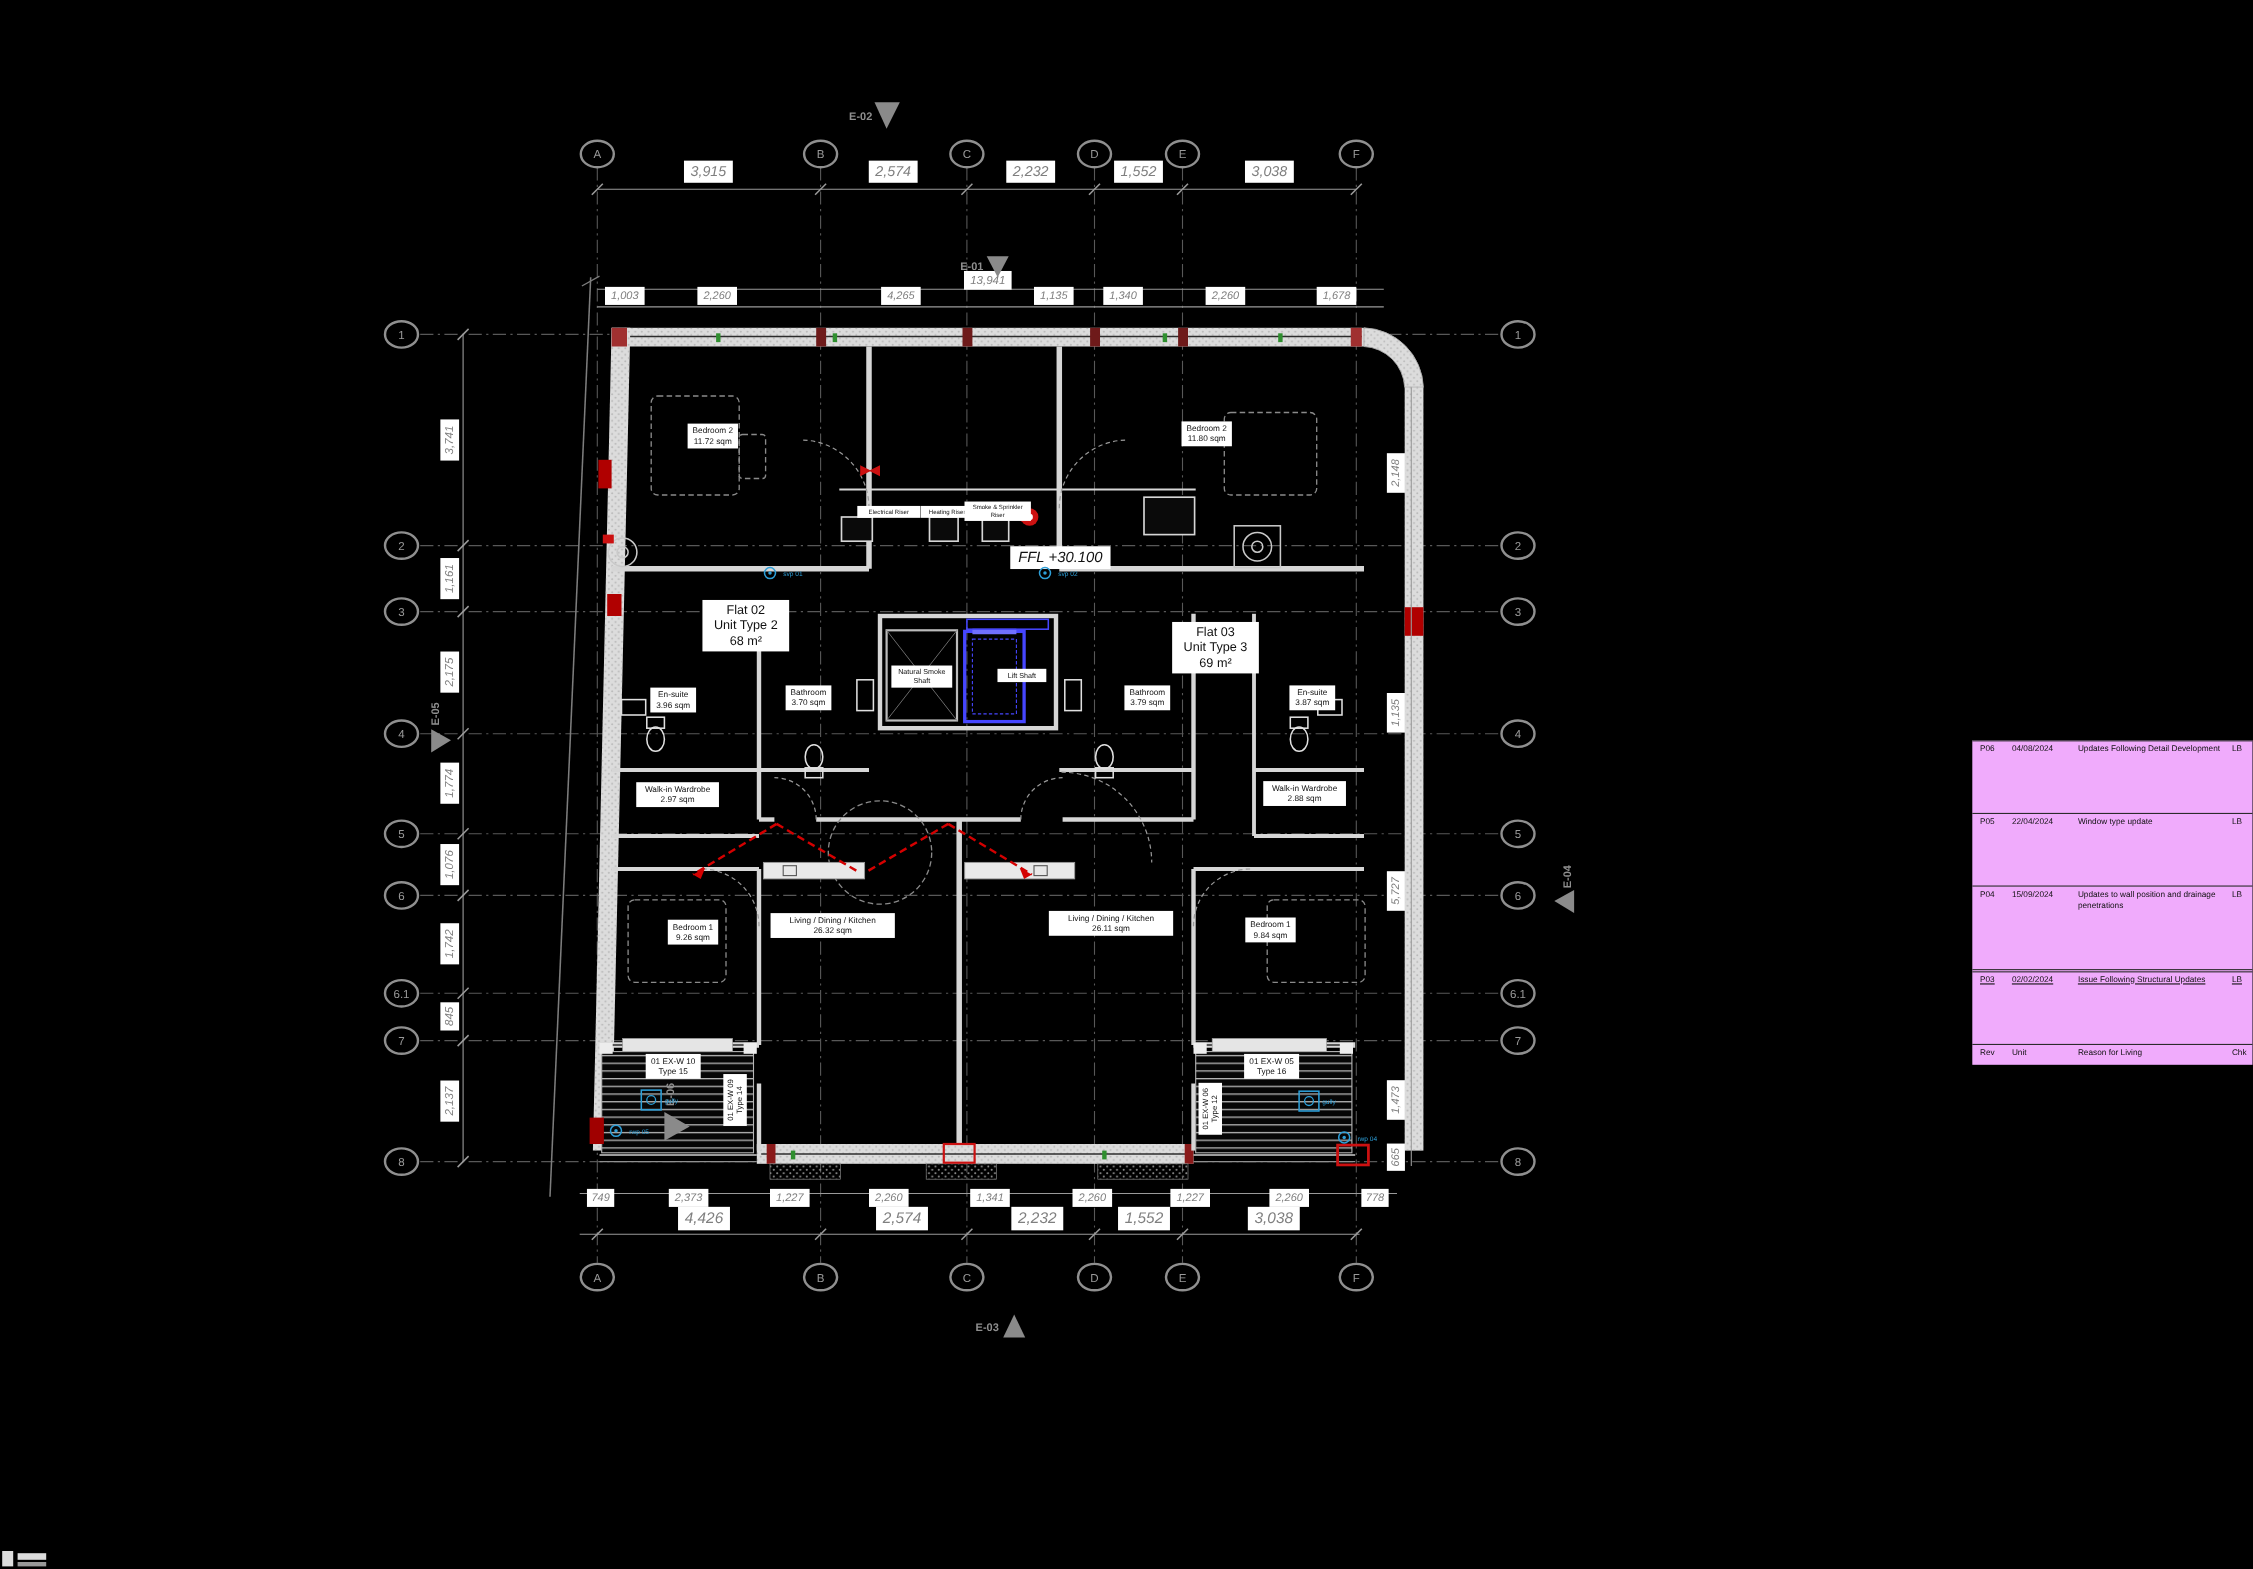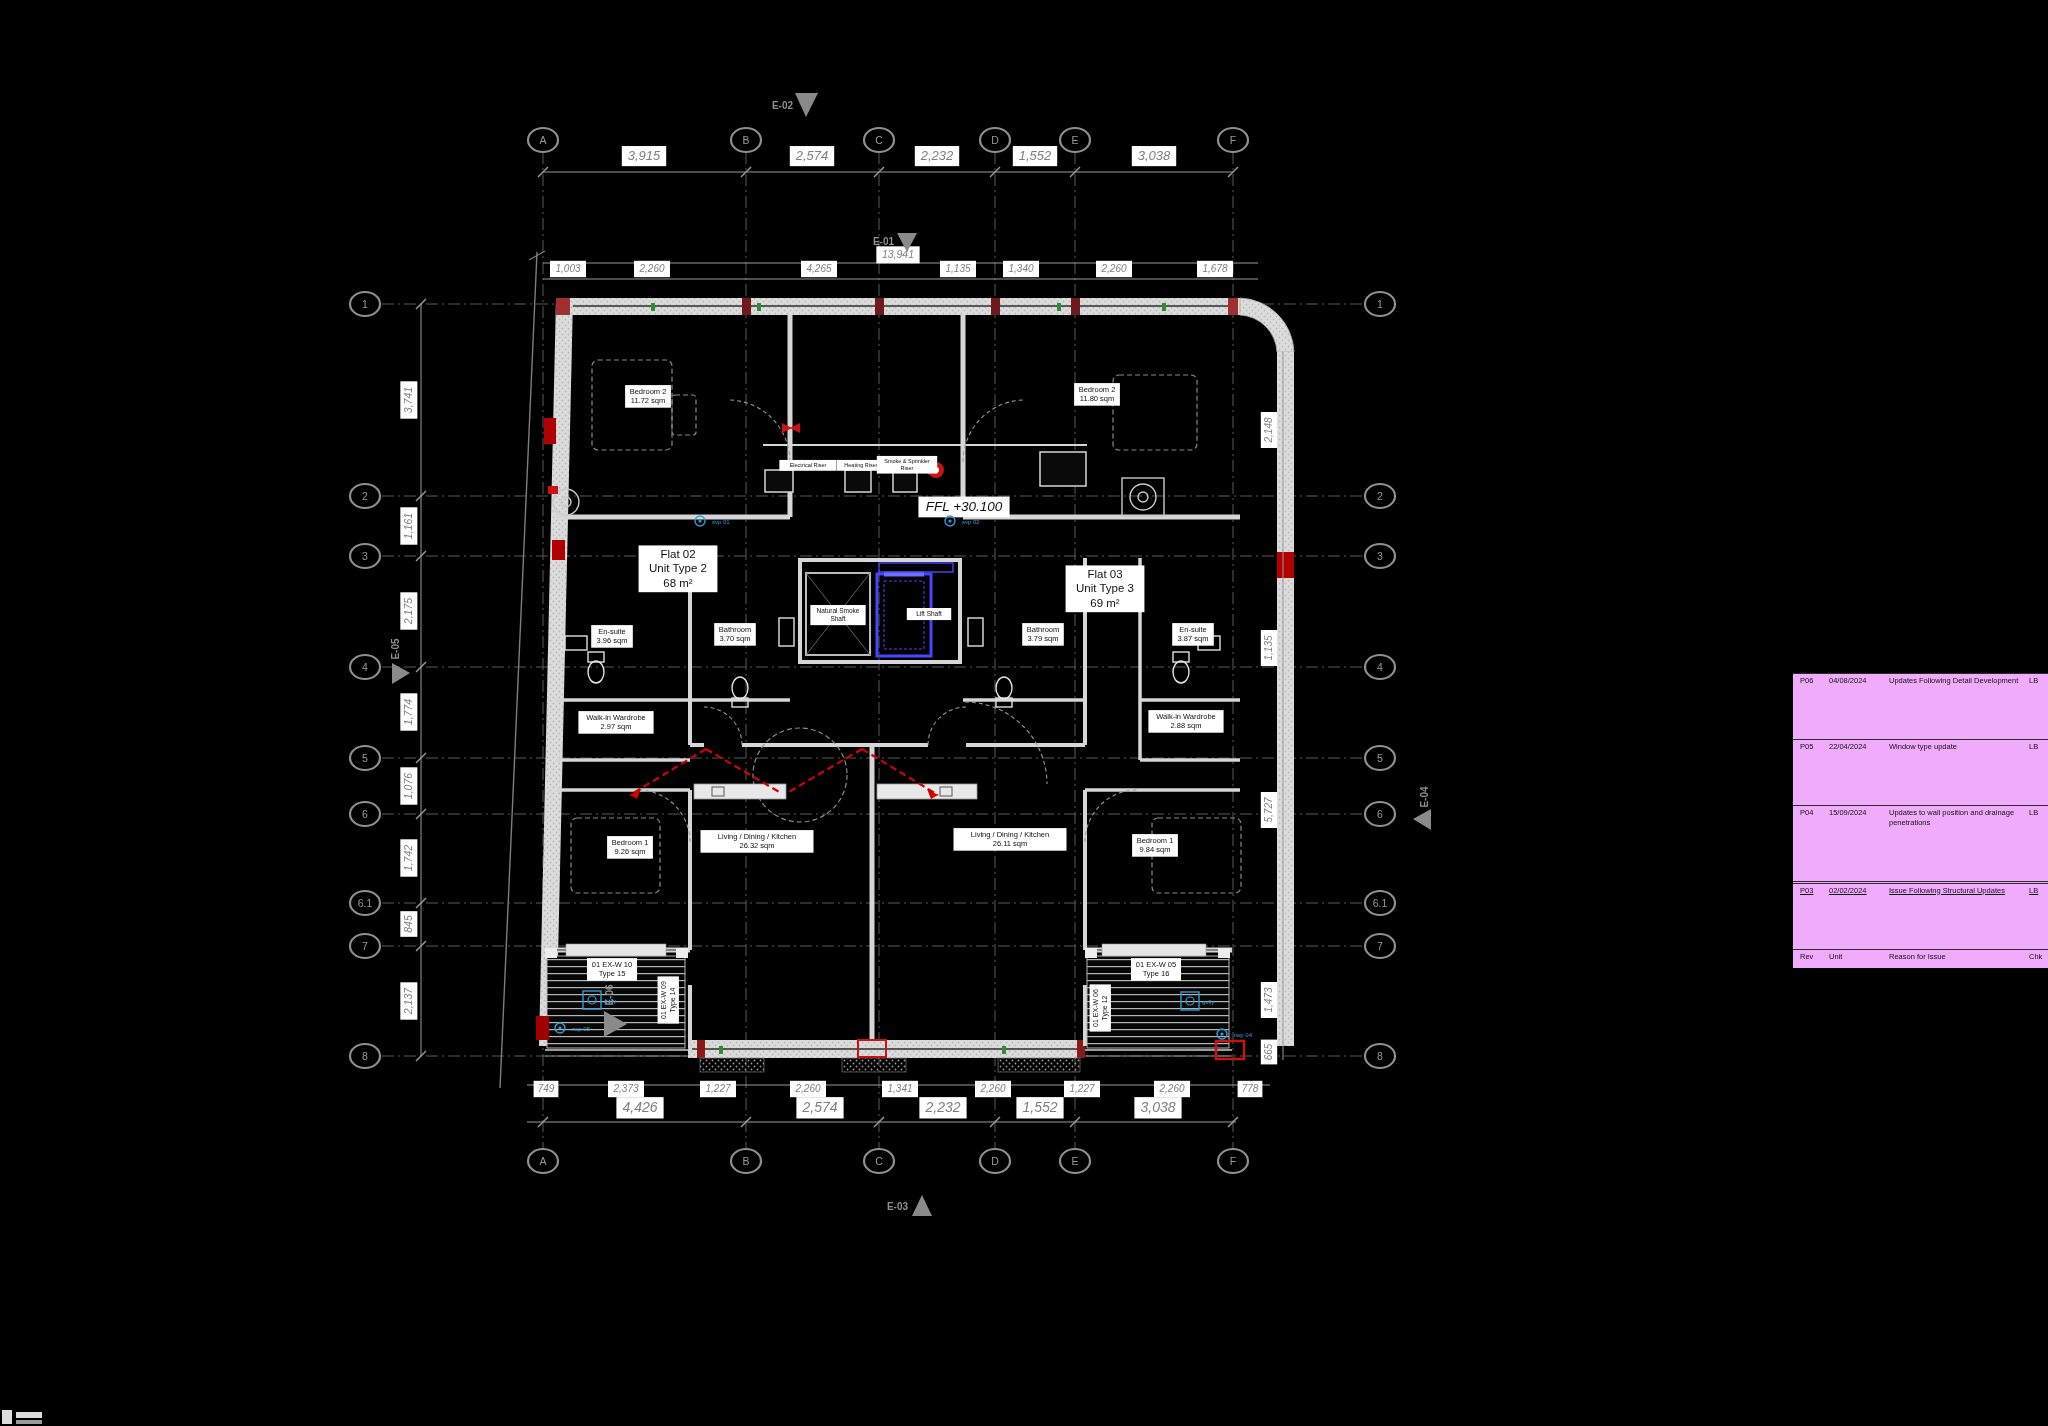--- a/index.html
+++ b/index.html
@@ -746,21 +746,21 @@
       </div>
       <div class="rev-row dbl">
         <div class="c-rev">P03</div>
         <div class="c-date">02/02/2024</div>
         <div class="c-reason">Issue Following Structural Updates</div>
         <div class="c-chk">LB</div>
       </div>
       <div class="rev-row">
         <div class="c-rev">Rev</div>
         <div class="c-date">Unit</div>
-        <div class="c-reason">Reason for Issue</div>
+        <div class="c-reason">Reason for Living</div>
         <div class="c-chk">Chk</div>
       </div>
     </div>
 
 
 <svg class="scale-frag" width="48" height="20">
   <rect x="2" y="4" width="10" height="14" fill="#dddddd"></rect>
   <rect x="16" y="6" width="26" height="6" fill="#dddddd"></rect>
   <rect x="16" y="14" width="26" height="4" fill="#999999"></rect>
 </svg>

